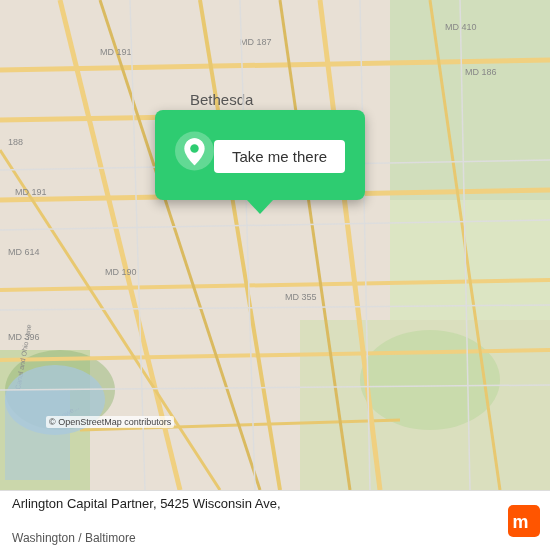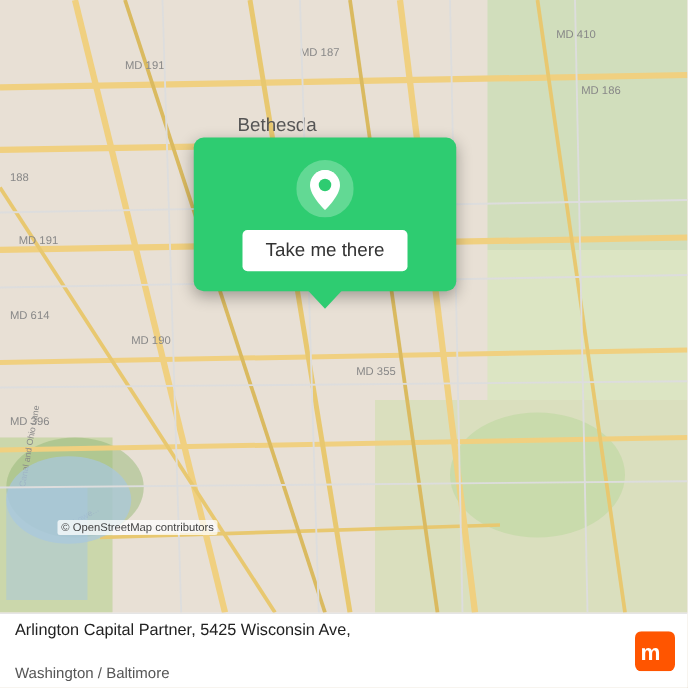--- a/index.html
+++ b/index.html
@@ -27,21 +27,21 @@
 
     
     #popup-card {
       position: absolute;
       top: 110px;
       left: 155px;
       width: 210px;
       background-color: #2ecc71;
       border-radius: 8px;
       display: flex;
-      flex-direction: column;
+      flex-direction: row;
       align-items: center;
       padding: 18px 20px 16px 20px;
       box-shadow: 0 4px 12px rgba(0,0,0,0.3);
     }
 
     #popup-card::after {
       content: '';
       position: absolute;
       bottom: -14px;
       left: 50%;

